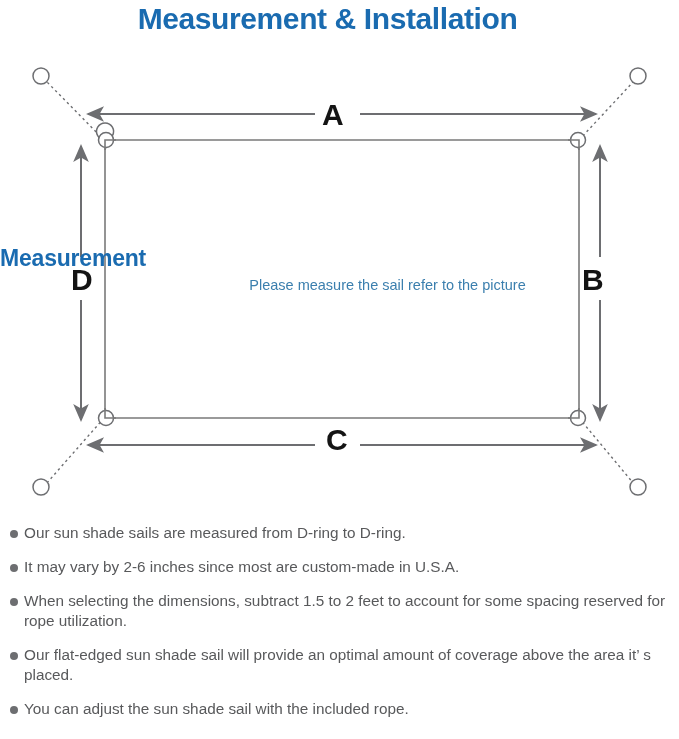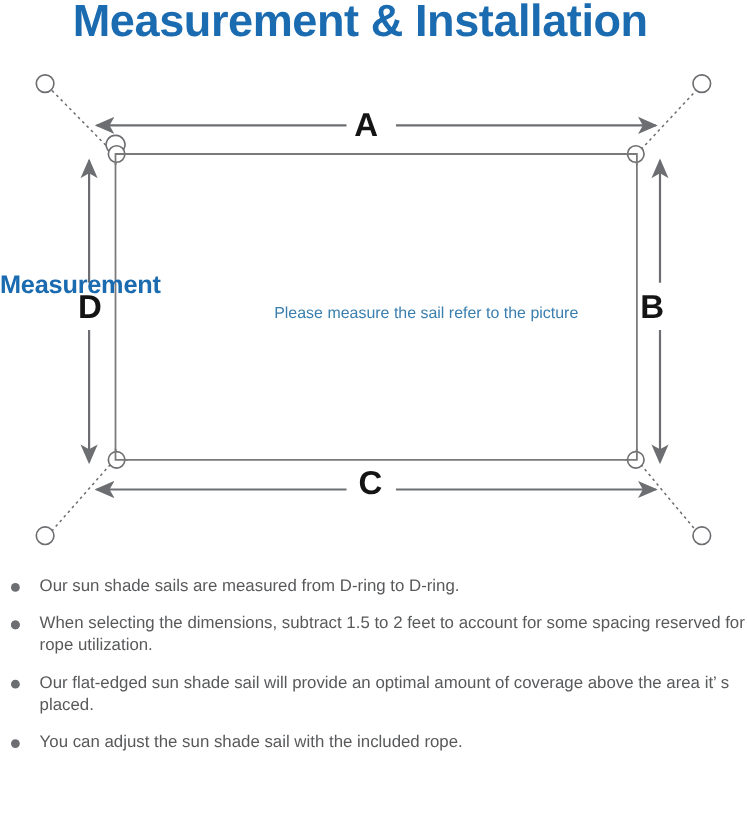--- a/index.html
+++ b/index.html
@@ -17,21 +17,21 @@
 
   
   #title {
     position: absolute;
     top: 0px;
     left: 0;
     width: 655px;
     text-align: center;
     font-family: "Liberation Sans", sans-serif;
     font-weight: bold;
-    font-size: 41px;
+    font-size: 30px;
     letter-spacing: -0.4px;
     color: #1a6bb0;
     line-height: 38px;
   }
 
   
   #diagram {
     position: absolute;
     left: 0;
     top: 42px;
@@ -81,21 +81,21 @@
 
   
   #notes {
     position: absolute;
     left: 0;
     top: 523px;
     width: 679px;
   }
   .note {
     position: relative;
-    padding-left: 36px;
+    padding-left: 24px;
     margin-bottom: 14px;
     color: #58595b;
     font-size: 15.3px;
     line-height: 20px;
     font-family: "Liberation Sans", sans-serif;
   }
   .note .dot {
     position: absolute;
     left: 10px;
     top: 7px;
@@ -167,20 +167,21 @@
   <div class="dim-letter" id="dim-d">D</div>
 </div>
 
 <div id="notes">
   <div class="note">
     <span class="dot"></span>
     <span>Our sun shade sails are measured from D-ring to D-ring.</span>
   </div>
   <div class="note">
     <span class="dot"></span>
+    <span>It may vary by 2-6 inches since most are custom-made in U.S.A.</span>
   </div>
   <div class="note">
     <span class="dot"></span>
     <span>When selecting the dimensions, subtract 1.5 to 2 feet to account for some spacing reserved for rope utilization.</span>
   </div>
   <div class="note">
     <span class="dot"></span>
     <span>Our flat-edged sun shade sail will provide an optimal amount of coverage above the area it’ s placed.</span>
   </div>
   <div class="note">

